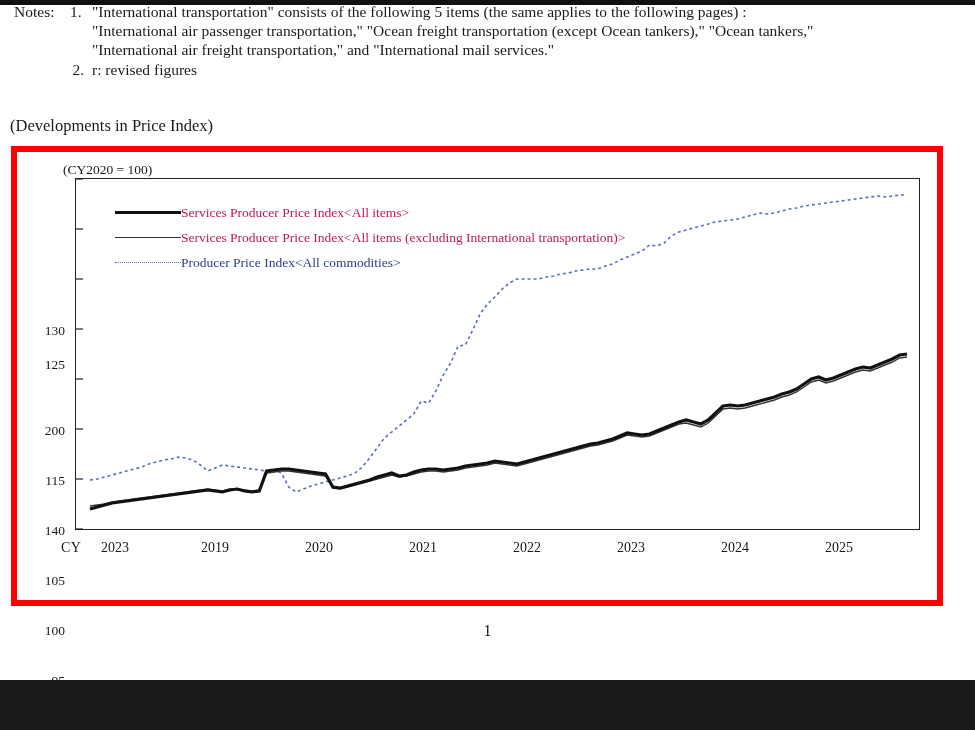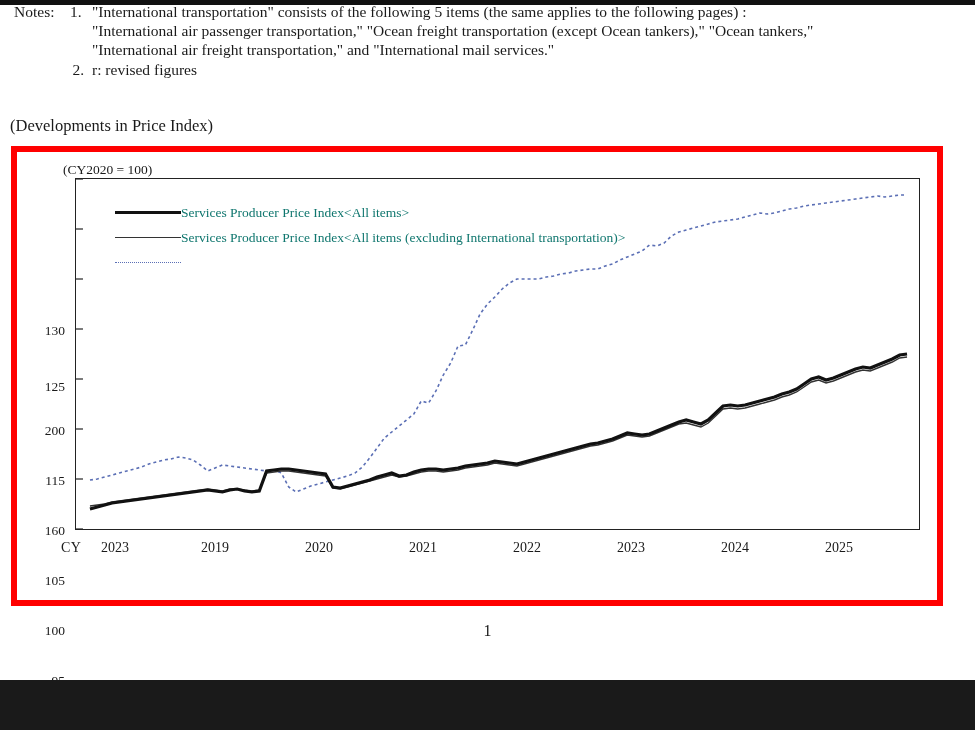--- a/index.html
+++ b/index.html
@@ -192,21 +192,21 @@
   }
   .legend-key .k3 {
     position: absolute;
     left: 0; top: 6px;
     width: 66px;
     height: 0;
     border-top: 1.5px dotted #5b6fb5;
   }
   .legend-label {
     font-size: 13.5px;
-    color: #0f766e;
+    color: #be185d;
     white-space: nowrap;
   }
   .legend-label.blue { color: #2b3d8f; }
 
   .page-number {
     position: absolute;
     left: 0;
     top: 622px;
     width: 975px;
     text-align: center;
@@ -237,24 +237,24 @@
 
   <div class="section-title">(Developments in Price Index)</div>
 
   <div class="red-box"></div>
 
   <div class="chart-wrap">
 
     <div class="unit-label">(CY2020 = 100)</div>
 
     <div class="ytick" style="left:0px; top:173px;">130</div>
-    <div class="ytick" style="left:0px; top:229px;">125</div>
+    <div class="ytick" style="left:0px; top:207px;">125</div>
     <div class="ytick" style="left:0px; top:273px;">200</div>
     <div class="ytick" style="left:0px; top:323px;">115</div>
-    <div class="ytick" style="left:0px; top:373px;">160</div>
+    <div class="ytick" style="left:0px; top:373px;">140</div>
     <div class="ytick" style="left:0px; top:423px;">105</div>
     <div class="ytick" style="left:0px; top:473px;">100</div>
     <div class="ytick" style="left:0px; top:523px;">95</div>
 
     <div class="plot">
       <svg viewBox="0 0 845 352" preserveAspectRatio="none">
 
         <g id="yticks" stroke="#222" stroke-width="1.2">
             <line x1="0" x2="7" y1="352" y2="352"></line>
             <line x1="0" x2="7" y1="301.7142857142857" y2="301.7142857142857"></line>
@@ -282,20 +282,21 @@
       <div class="legend-row">
         <span class="legend-key">
             <span class="k2"></span>
           </span>
         <span class="legend-label">Services Producer Price Index&lt;All items (excluding International transportation)&gt;</span>
       </div>
       <div class="legend-row">
         <span class="legend-key">
             <span class="k3"></span>
           </span>
+        <span class="legend-label blue">Producer Price Index&lt;All commodities&gt;</span>
       </div>
     </div>
 
     <div class="cy-label" style="left:44px; top:388px;">CY</div>
     <div class="xtick" style="left:68px;  top:388px;">2023</div>
     <div class="xtick" style="left:168px; top:388px;">2019</div>
     <div class="xtick" style="left:272px; top:388px;">2020</div>
     <div class="xtick" style="left:376px; top:388px;">2021</div>
     <div class="xtick" style="left:480px; top:388px;">2022</div>
     <div class="xtick" style="left:584px; top:388px;">2023</div>

